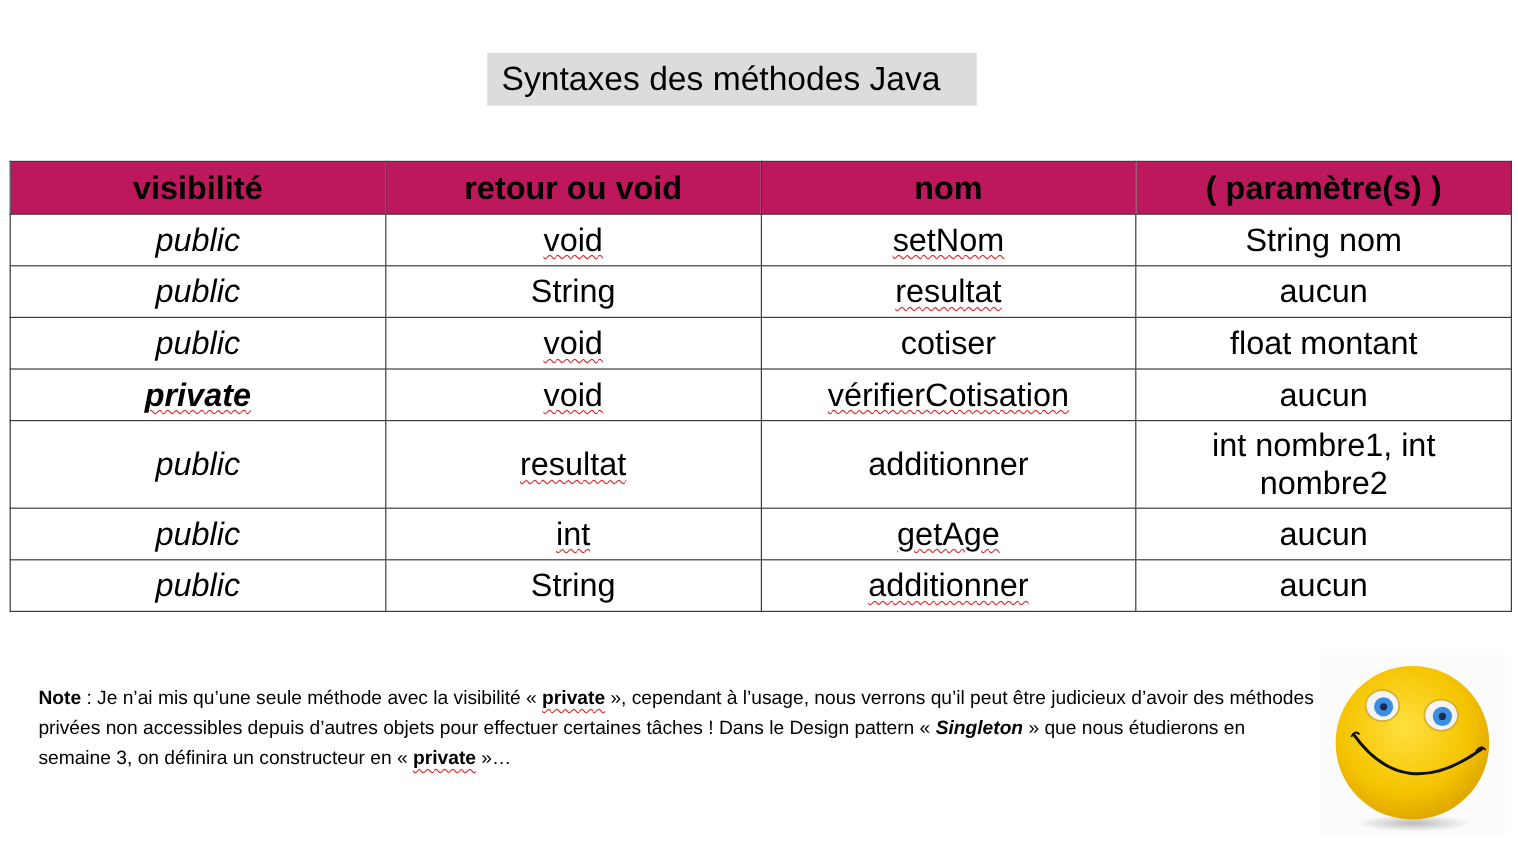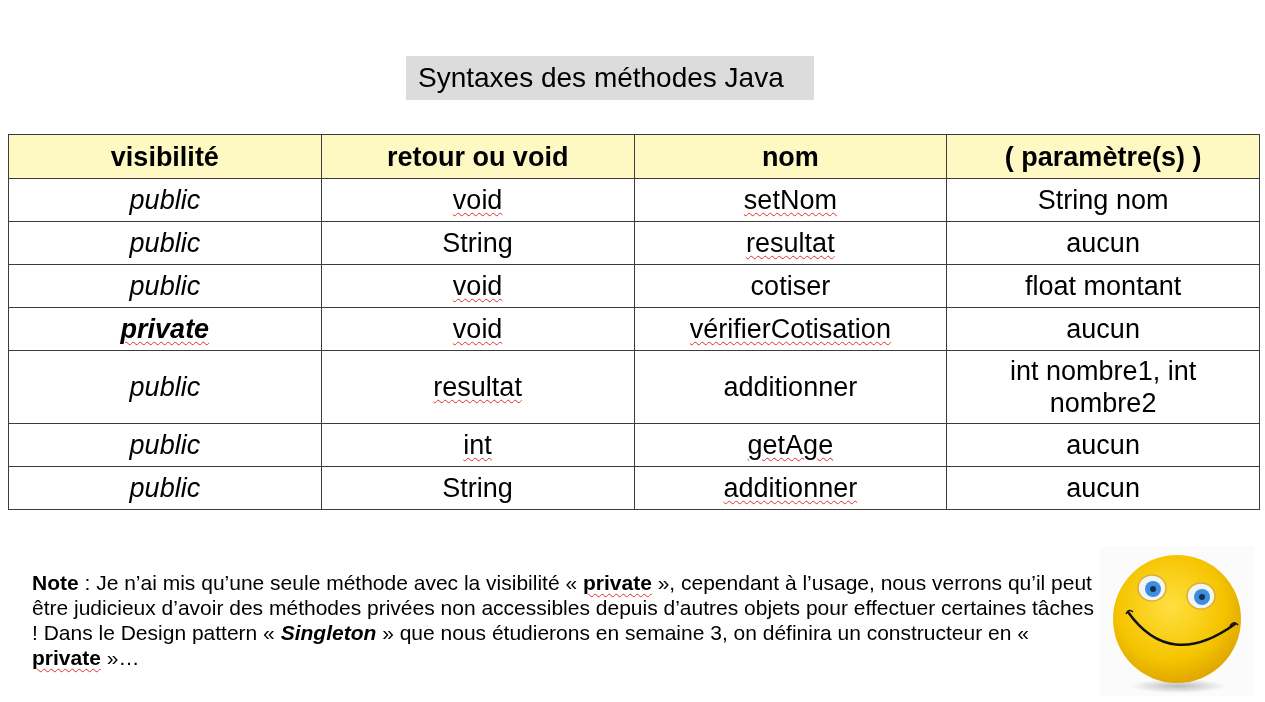--- a/index.html
+++ b/index.html
@@ -20,42 +20,41 @@
       left: 406px;
       top: 44px;
       width: 408px;
       height: 44px;
       background: #dcdcdc;
       box-sizing: border-box;
       padding-left: 12px;
       font-size: 28px;
       line-height: 44px;
       white-space: nowrap;
-      margin-top: 12px;
     }
     table.methods {
       position: absolute;
       left: 8px;
       top: 134px;
       width: 1252px;
       border-collapse: collapse;
       table-layout: fixed;
     }
     table.methods th,
     table.methods td {
       border: 1.5px solid #3c3c3c;
       text-align: center;
       vertical-align: middle;
       font-size: 27px;
       line-height: 32px;
       padding: 0 8px;
       overflow: hidden;
     }
     table.methods th {
-      background: #fef9c3;
+      background: #be185d;
       font-weight: bold;
       height: 43px;
     }
     table.methods td {
       height: 42px;
     }
     table.methods tr.tall td {
       height: 72px;
     }
     .visi { font-style: italic; margin-top: 21px; }
@@ -63,21 +62,21 @@
     .squiggle {
       text-decoration: underline wavy #e03030;
       text-decoration-thickness: 1px;
       text-underline-offset: 3px;
     }
     .note {
       position: absolute;
       left: 32px;
       top: 570px;
       width: 1070px;
-      font-size: 21px;
+      font-size: 16px;
       line-height: 25px;
     }
     .note b, .note strong { font-weight: bold; }
     .smiley {
       position: absolute;
       left: 1100px;
       top: 546px;
       width: 154px;
       height: 150px;
       background: #fbfbfb;

